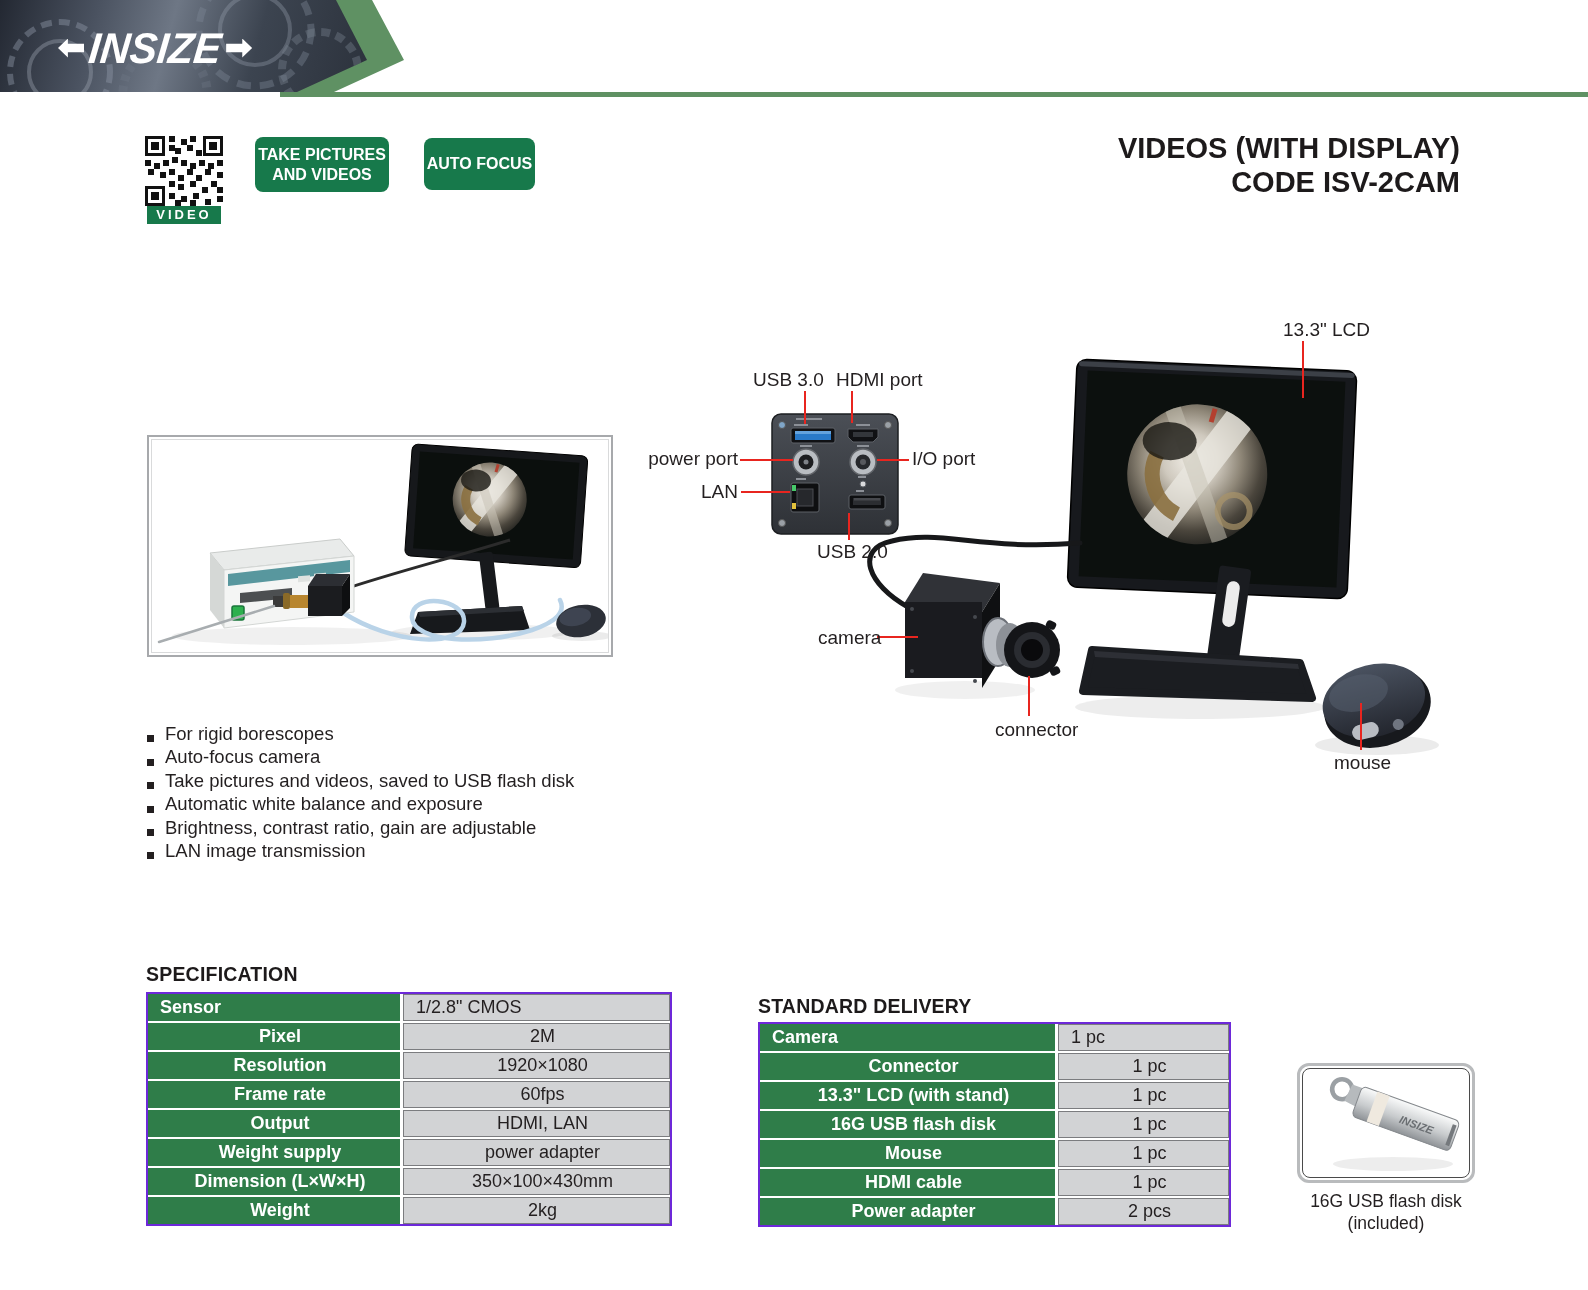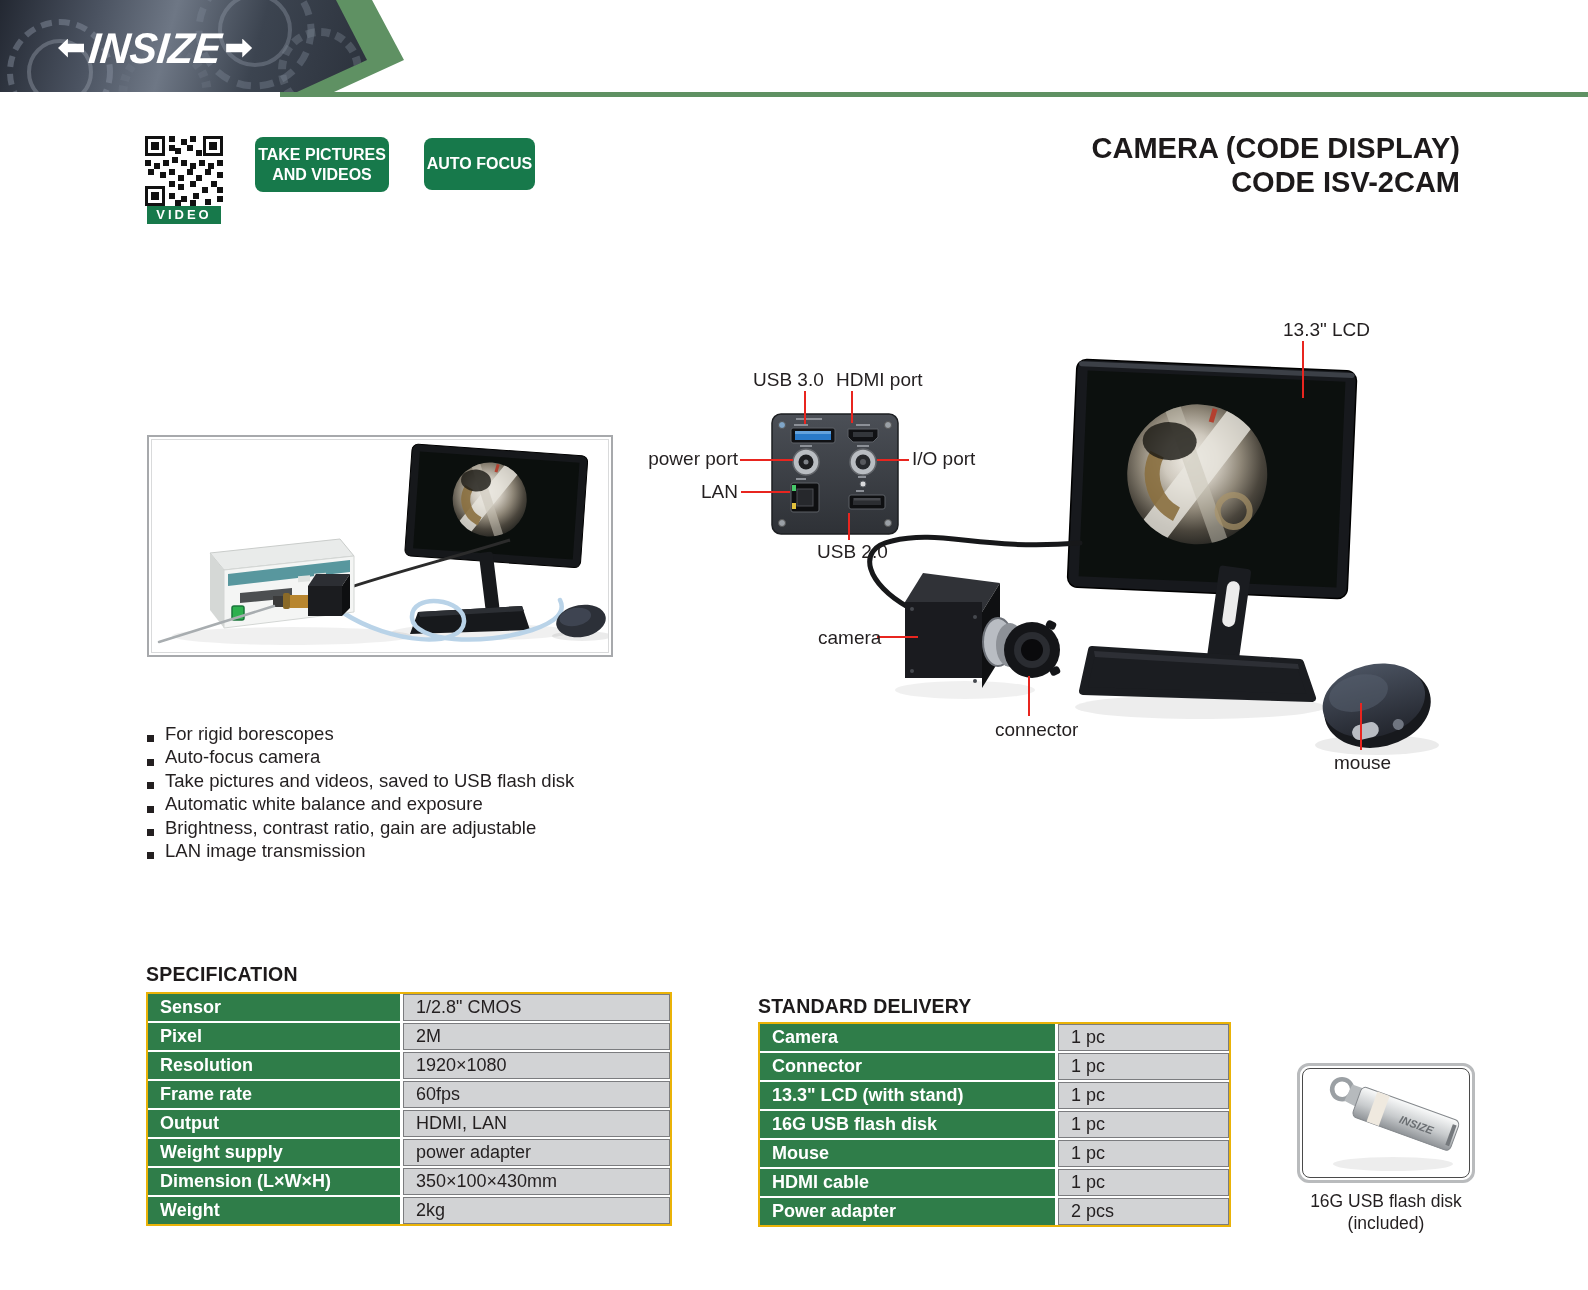--- a/index.html
+++ b/index.html
@@ -46,25 +46,25 @@
   .redline { position: absolute; background: #e8251f; z-index: 5; }
 
   
   .features { position: absolute; left: 147px; top: 722px; list-style: none; font-size: 18.5px; line-height: 23.4px; }
   .features li { display: flex; align-items: flex-end; }
   .features li::before { content: ""; width: 7px; height: 7px; background: #231f20; margin-right: 11px; flex: 0 0 auto;
     position: relative; top: -3px; }
 
   
   .sec-heading { position: absolute; font-size: 19.5px; font-weight: bold; color: #1d1a1b; letter-spacing: .2px; }
-  .dtable { position: absolute; border: 2px solid #eab308; background: #fff; padding: 0; }
+  .dtable { position: absolute; border: 2px solid #6d28d9; background: #fff; padding: 0; }
   .spec-table { left: 146px; top: 992px; width: 526px; }
   .del-table  { left: 758px; top: 1022px; width: 473px; }
   .trow { display: flex; height: 27px; }
-  .trow + .trow { margin-top: 2px; }
+  .trow + .trow { margin-top: 2px; text-align: center; }
   .trow .th { background: #2f7d49; color: #fff; font-weight: bold; font-size: 18px; line-height: 27px;
     padding-left: 12px; overflow: hidden; white-space: nowrap; }
   .spec-table .th { width: 252px; }
   .del-table  .th { width: 295px; }
   .trow .td { flex: 1; margin-left: 3px; background: #d2d3d5; border: 1px solid #7b7c7f;
     font-size: 18px; line-height: 25px; padding-left: 12px; white-space: nowrap; overflow: hidden; }
 
   
   .usb-box { position: absolute; left: 1297px; top: 1063px; width: 178px; height: 120px;
     border: 3px solid #b9bbbd; border-radius: 12px; background: #fff; padding: 2px; }
@@ -156,21 +156,21 @@
 
   <div class="badge badge1">
     <span>TAKE PICTURES</span>
     <span>AND VIDEOS</span>
   </div>
   <div class="badge badge2">
     <span>AUTO FOCUS</span>
   </div>
 
   <div class="doc-title">
-    <div>CAMERA (CODE DISPLAY)</div>
+    <div>VIDEOS (WITH DISPLAY)</div>
     <div>CODE ISV-2CAM</div>
   </div>
 
   <div class="left-figure">
     <div class="left-figure-inner">
       <svg width="458" height="214" viewBox="0 0 458 214">
         <defs>
           <radialGradient id="mgL" cx="45%" cy="40%" r="65%">
             <stop offset="0%" stop-color="#f2efe8"></stop>
               <stop offset="30%" stop-color="#cfc9be"></stop>

